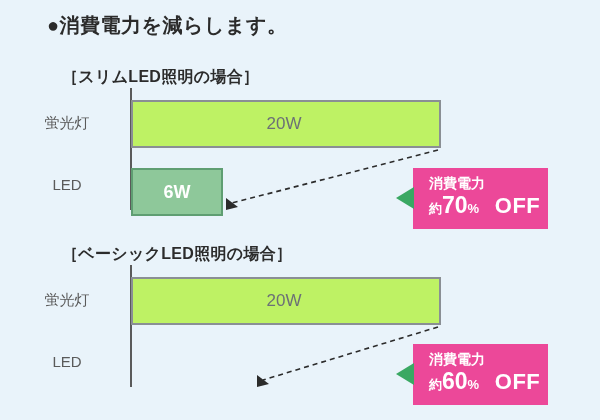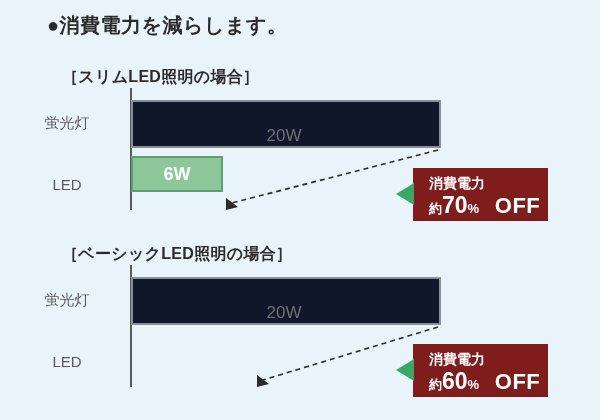--- a/index.html
+++ b/index.html
@@ -83,27 +83,26 @@
   .bar {
     position: absolute;
     left: 131px;
     box-sizing: border-box;
     display: flex;
     align-items: center;
   }
   .bar-fluo {
     top: 12px;
     height: 48px;
-    background: #0f172a;
+    background: #bef264;
     border: 2px solid #8a8f94;
-    align-items: flex-end;
   }
   .bar-led {
-    top: 68px;
-    height: 36px;
+    top: 80px;
+    height: 48px;
     background: #8ec89a;
     border: 2px solid #5f9e72;
   }
   .bar-value {
     width: 100%;
     text-align: center;
     font-size: 17px;
     white-space: nowrap;
   }
   .bar-fluo .bar-value {
@@ -120,23 +119,23 @@
   .connector {
     position: absolute;
     left: 0; top: 0;
     width: 600px; height: 125px;
     overflow: visible;
   }
 
   
   .badge {
     position: absolute;
-    background: #7f1d1d;
+    background: #ec4899;
     color: #fff;
-    padding: 7px 14px 1px 16px;
+    padding: 7px 14px 9px 16px;
     box-sizing: border-box;
   }
   .badge.b1 { left: 413px; top: 168px; width: 135px; }
   .badge.b2 { left: 413px; top: 344px; width: 135px; }
   .badge-tail {
     position: absolute;
     left: -17px;
     top: 50%;
     transform: translateY(-50%);
     width: 0; height: 0;

